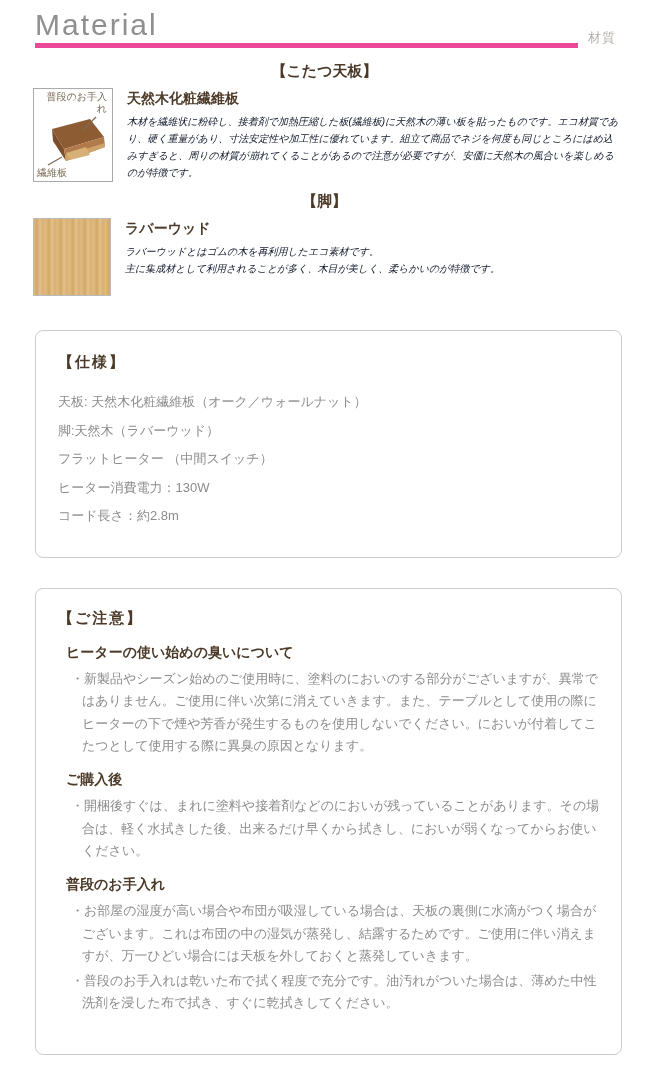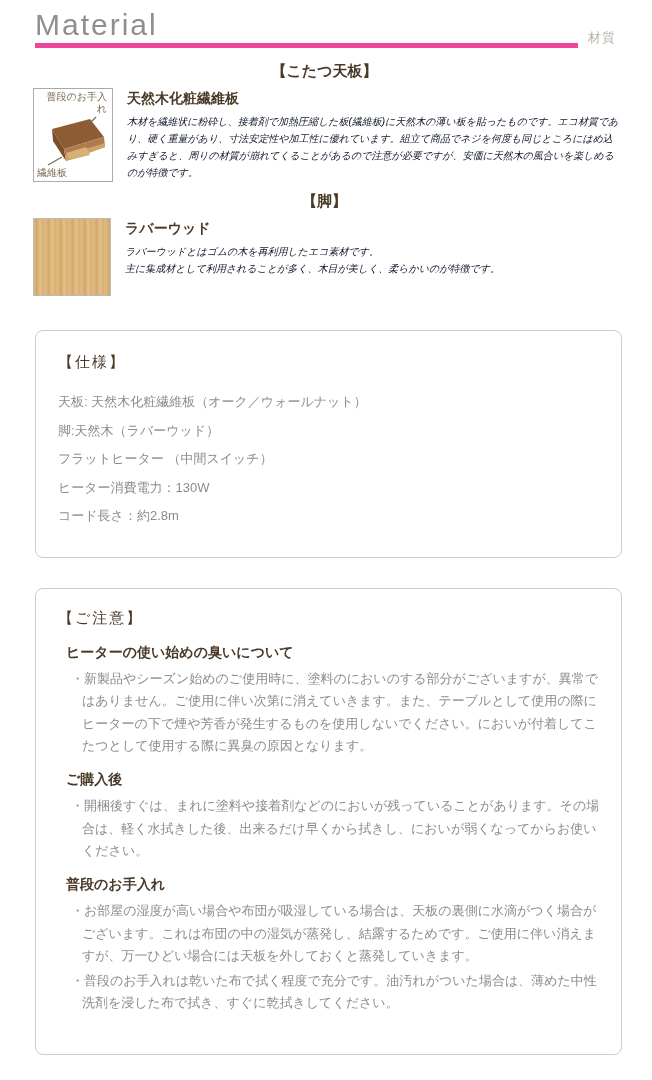--- a/index.html
+++ b/index.html
@@ -40,21 +40,21 @@
   .media-title { font-size:14px; font-weight:bold; color:#4b3a28; margin:2px 0 5px 0; }
   .media-body { font-size:10px; color:#0f172a; line-height:1.7;font-style:italic; }
   .media-body .line { display:block; }
 
   
   .round-box {
     border:1px solid #cccccc; border-radius:8px;
     margin:0 0 0 2px; background:#ffffff;
   }
   .spec-box { margin-top:34px; padding:22px 24px 26px 22px; }
-  .box-head { font-size:15px; font-weight:normal; color:#4b3a28; letter-spacing:2px; margin-bottom:16px; }
+  .box-head { font-size:15px; font-weight:bold; color:#4b3a28; letter-spacing:2px; margin-bottom:16px; }
   .spec-product { font-size:13px; margin-bottom:4px; line-height:1.9; }
   .spec-product .pt { font-size:14px; font-weight:bold; color:#4b3a28; }
   .spec-product .pn { color:#999999; }
   .spec-line { font-size:13px; color:#8c8c8c; line-height:2.2; }
 
   .caution-box { margin-top:30px; padding:20px 20px 26px 22px; }
   .c-section { margin-bottom:14px; }
   .c-title { font-size:14px; font-weight:bold; color:#4b3a28; margin:14px 0 6px 8px; }
   .c-item {
     font-size:13px; color:#8c8c8c; line-height:1.72;

